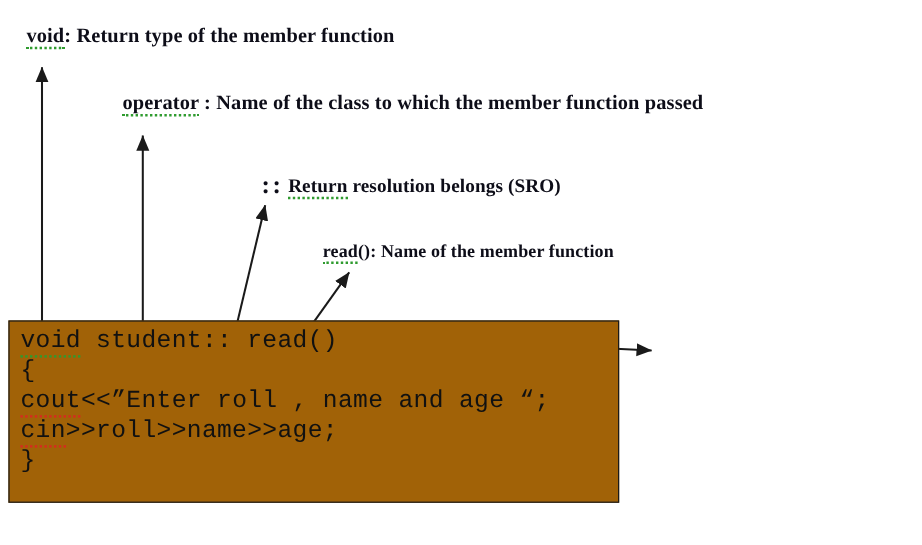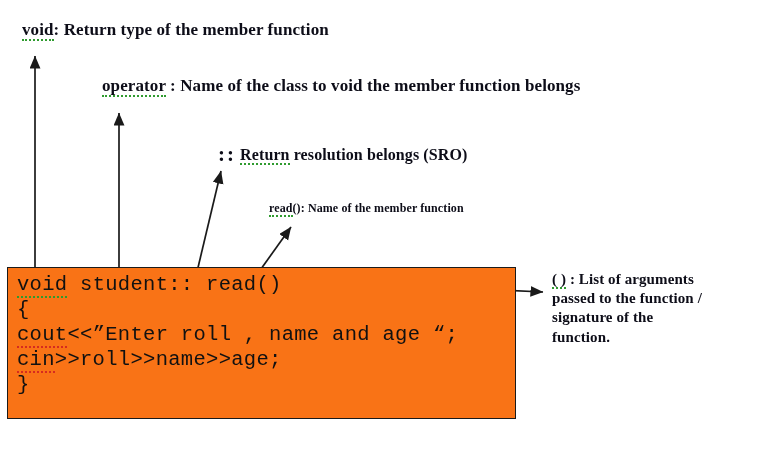--- a/index.html
+++ b/index.html
@@ -24,34 +24,34 @@
   }
   .label .sq-green{
     border-bottom:2px dotted #2f9b2f;
     padding-bottom:0px;
   }
 
   #lbl-void{ left:22px; top:8px;  font-size:17px; }
   #lbl-student{ left:102px; top:64px; font-size:17px; }
   #lbl-sro{ left:218px; top:130px; font-size:16px; }
   #lbl-sro .ops{ font-size:21px; letter-spacing:2px; vertical-align:-1px; }
-  #lbl-read{ left:269px; top:190px; font-size:12px; }
+  #lbl-read{ left:269px; top:190px; font-size:15px; }
 
   #lbl-args{
     left:552px; top:258px; font-size:15px;
     white-space:normal; width:150px; line-height:1.28;
   }
 
   
   #code-box{
     position:absolute;
     left:7px; top:255px;
     width:509px; height:152px;
     border:1.6px solid #1a1a1a;
-    background:#f97316;
+    background:#a16207;
     box-sizing:border-box;
   }
   #code-text{
     position:absolute;
     left:9px; top:4px;
     font-family:"Liberation Mono", monospace;
     font-size:20.5px;
     line-height:25px;
     color:#111111;
     white-space:pre;
@@ -79,35 +79,32 @@
     <line x1="196" y1="264" x2="221" y2="159" stroke="#1a1a1a" stroke-width="1.7" marker-end="url(#ah)"></line>
     <line x1="251" y1="271" x2="291" y2="215" stroke="#1a1a1a" stroke-width="1.7" marker-end="url(#ah)"></line>
     <line x1="292" y1="268" x2="543" y2="280" stroke="#1a1a1a" stroke-width="1.7" marker-end="url(#ah)"></line>
   </svg>
 
   <div class="label" id="lbl-void">
     <span class="sq-green">void</span><span>:</span><span> Return type of the member function</span>
   </div>
 
   <div class="label" id="lbl-student">
-    <span class="sq-green">operator</span><span> :</span><span> Name of the class to void the member function belongs</span>
+    <span class="sq-green">operator</span><span> :</span><span> Name of the class to which the member function passed</span>
   </div>
 
   <div class="label" id="lbl-sro">
     <span class="ops">::</span>
     <span class="sq-green">Return</span><span> resolution belongs (SRO)</span>
   </div>
 
   <div class="label" id="lbl-read">
     <span class="sq-green">read</span><span>():</span><span> Name of the member function</span>
   </div>
 
-  <div class="label" id="lbl-args">
-    <span class="sq-green">( )</span><span> :</span><span> List of arguments passed to the function / signature of the function.</span>
-  </div>
 
   <div id="code-box">
     <div id="code-text"><span class="g">void</span><span> student:: read()</span>
 <span>{</span>
 <span class="r">cout</span><span>&lt;&lt;”Enter roll , name and age “;</span>
 <span class="r">cin</span><span>&gt;&gt;roll&gt;&gt;name&gt;&gt;age;</span>
 <span>}</span></div>
   </div>
 
 </div>

